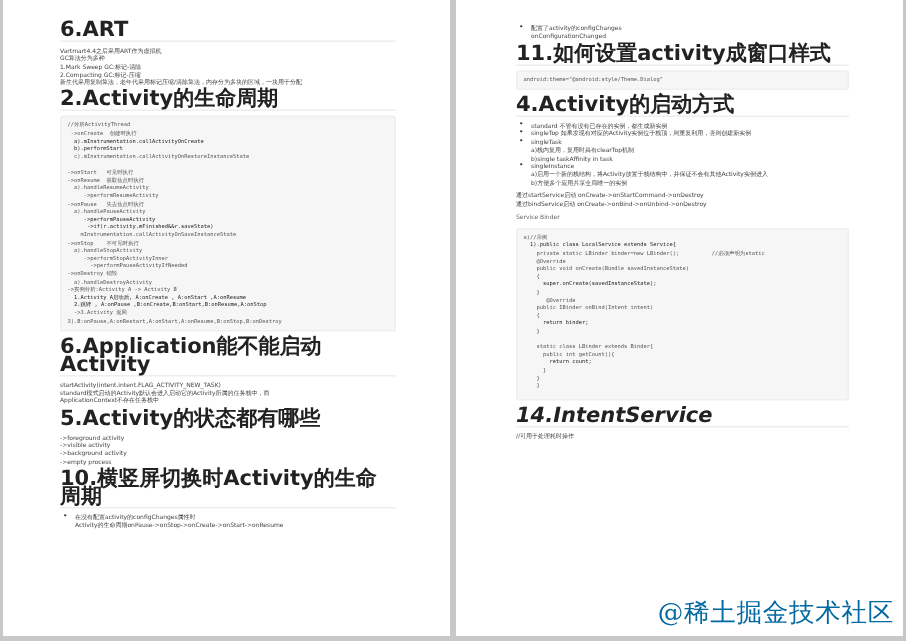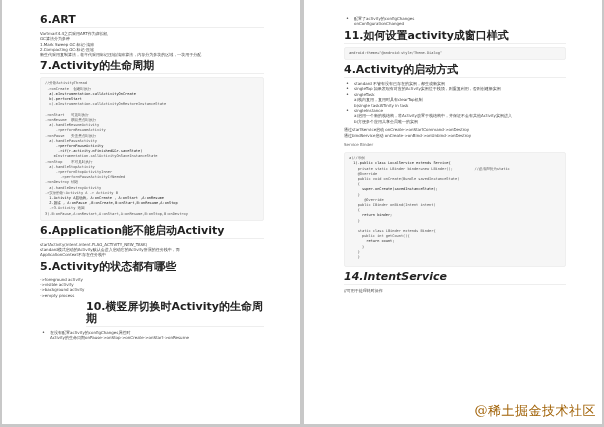--- a/index.html
+++ b/index.html
@@ -7,74 +7,74 @@
     body { position: relative; font-family: "DejaVu Sans", sans-serif; color: #333; }
     .page {
       position: absolute; top: 0; background: #ffffff; height: 424px; overflow: hidden;
     }
     #page-left { left: 2px; width: 298px; }
     #page-right { left: 304px; width: 298px; padding-left: 24px; }
     .content { position: absolute; left: 38px; right: 36px; }
     #page-right .content { left: 40px; right: 36px; }
     h2 {
       font-family: "DejaVu Sans", sans-serif;
-      font-weight: bold; color: #222; font-size: 11px; line-height: 12px;
+      font-weight: bold; color: #222; font-size: 14px; line-height: 12px;
       border-bottom: 1px solid #eeeeee; padding-bottom: 1px; margin-bottom: 3px;
     }
     .p { font-size: 4px; line-height: 5.3px; color: #444; white-space: nowrap; }
     .code {
       background: #f6f6f6; border: 1px solid #efefef; border-radius: 2px;
       padding: 3px 4px; margin: 2px 0 4px 0;
       font-family: "DejaVu Sans Mono", monospace; font-size: 3.6px; line-height: 5.2px; color: #555;
       white-space: pre; overflow: hidden;
     }
     .code .dark { color: #222; }
     .ul { list-style: none; margin: 2px 0 3px 0; }
     .ul li { position: relative; padding-left: 10px; font-size: 4px; line-height: 5.4px; color: #444; white-space: nowrap; }
     .ul li::before { content: "\2022"; position: absolute; left: 2px; top: 0; color: #333; font-size: 5px; }
     .ul li .sub { display: block; }
     .watermark {
       position: absolute; right: 6px; bottom: 4px;
-      font-family: "DejaVu Serif", serif; font-size: 13px; color: #a16207; letter-spacing: 0.5px;
+      font-family: "DejaVu Serif", serif; font-size: 17px; color: #0369a1; letter-spacing: 0.5px;
     }
   </style>
 </head>
 <body>
 
 <div class="page" id="page-left">
   <div class="content" style="top:14px;">
 
     <h2>6.ART</h2>
     <div>
       <div class="p">Vartmart4.4之后采用ART作为虚拟机</div>
       <div class="p">GC算法分为多种</div>
       <div class="p">1.Mark Sweep GC:标记-清除</div>
       <div class="p">2.Compacting GC:标记-压缩</div>
       <div class="p">新生代采用复制算法，老年代采用标记压缩/清除算法，内存分为多块的区域，一块用于分配</div>
     </div>
 
-    <h2 style="margin-top:3px;">7.Activity的生命周期</h2>
+    <h2 style="margin-top:3px;">2.Activity的生命周期</h2>
     <div class="code"><div>//分析ActivityThread</div><div> -&gt;onCreate  创建时执行</div><div class="dark">  a).mInstrumentation.callActivityOnCreate</div><div class="dark">  b).performStart</div><div>  c).mInstrumentation.callActivityOnRestoreInstanceState</div><div style="height:5.2px"></div><div>-&gt;onStart   可见时执行</div><div>-&gt;onResume  获取焦点时执行</div><div>  a).handleResumeActivity</div><div>     -&gt;performResumeActivity</div><div>-&gt;onPause   失去焦点时执行</div><div>  a).handlePauseActivity</div><div class="dark">     -&gt;performPauseActivity</div><div class="dark">      -&gt;if(r.activity.mFinished&amp;&amp;r.saveState)</div><div>    mInstrumentation.callActivityOnSaveInstanceState</div><div>-&gt;onStop    不可见时执行</div><div>  a).handleStopActivity</div><div>     -&gt;performStopActivityInner</div><div>       -&gt;performPauseActivityIfNeeded</div><div>-&gt;onDestroy 销毁</div><div>  a).handleDestroyActivity</div><div>-&gt;实例分析:Activity A -&gt; Activity B</div><div class="dark">  1.Activity A启动后, A:onCreate , A:onStart ,A:onResume</div><div class="dark">  2.跳转 , A:onPause ,B:onCreate,B:onStart,B:onResume,A:onStop</div><div>  -&gt;3.Activity 返回</div><div>3).B:onPause,A:onRestart,A:onStart,A:onResume,B:onStop,B:onDestroy</div></div>
 
     <h2>6.Application能不能启动Activity</h2>
     <div>
       <div class="p">startActivity(intent.intent.FLAG_ACTIVITY_NEW_TASK)</div>
       <div class="p">standard模式启动的Activity默认会进入启动它的Activity所属的任务栈中，而</div>
       <div class="p">ApplicationContext不存在任务栈中</div>
     </div>
 
     <h2 style="margin-top:3px;border-bottom:none;">5.Activity的状态都有哪些</h2>
     <div style="margin-top:2px;">
       <div class="p">-&gt;foreground activity</div>
       <div class="p">-&gt;visible activity</div>
       <div class="p">-&gt;background activity</div>
       <div class="p">-&gt;empty process</div>
     </div>
 
-    <h2 style="margin-top:3px;margin-left:46px;">10.横竖屏切换时Activity的生命周期</h2>
+    <h2 style="margin-top:3px;">10.横竖屏切换时Activity的生命周期</h2>
     <ul class="ul">
       <li>
         <span class="sub">在没有配置activity的configChanges属性时</span>
         <span class="sub">Activity的生命周期onPause-&gt;onStop-&gt;onCreate-&gt;onStart-&gt;onResume</span>
       </li>
     </ul>
   </div>
 </div>
 
 <div class="page" id="page-right">

